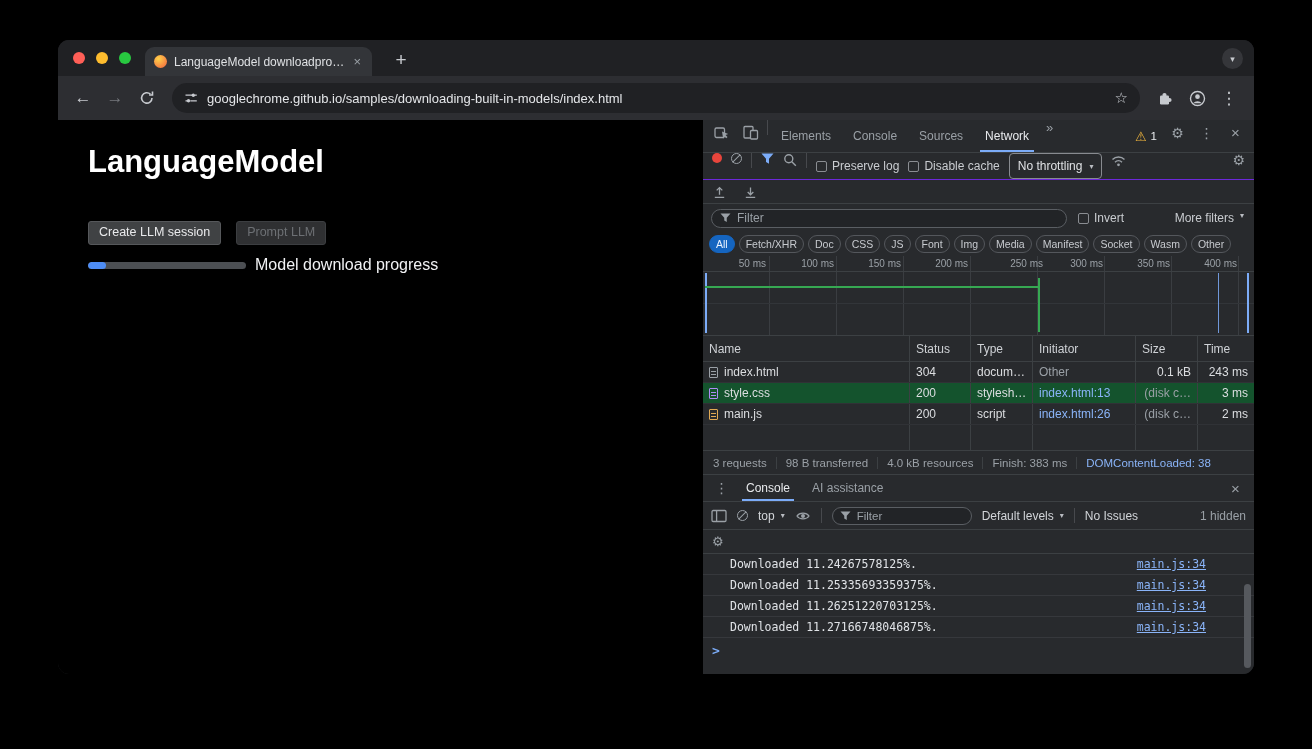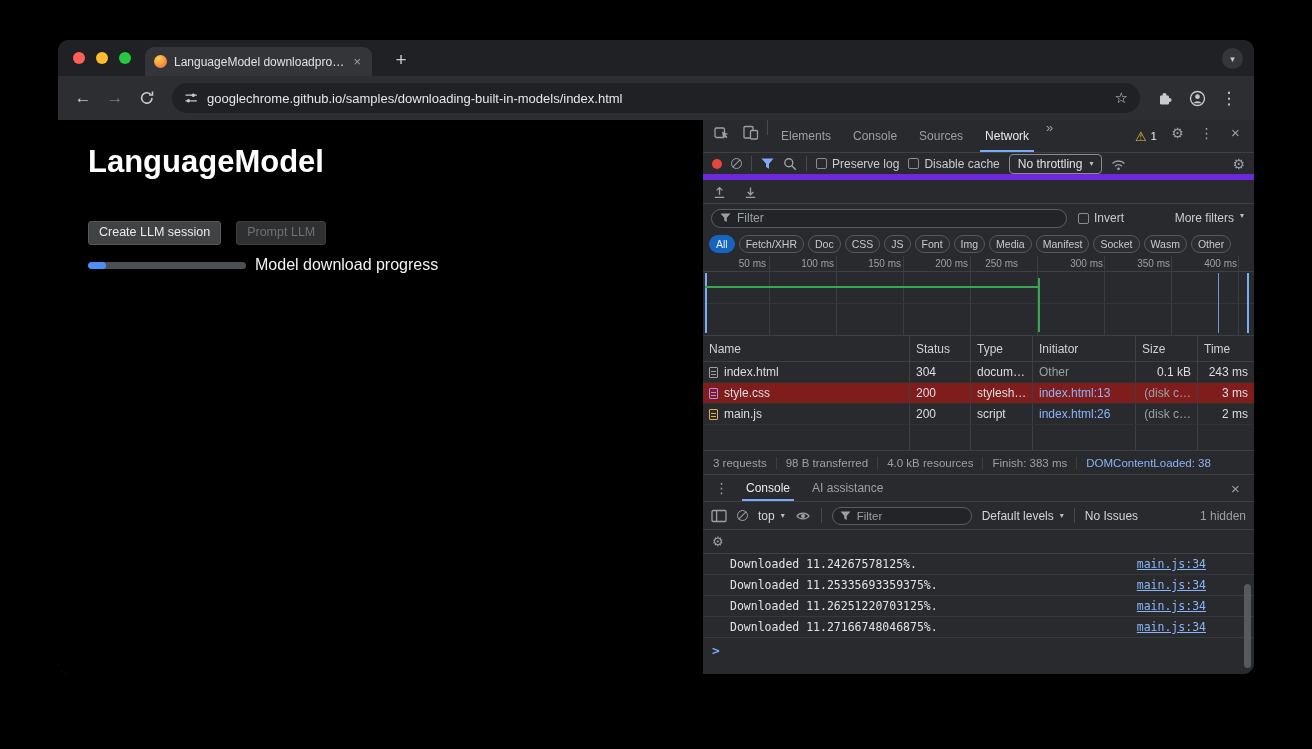--- a/index.html
+++ b/index.html
@@ -56,21 +56,21 @@
   .dt-tabbar{height:33px;flex:none;border-bottom:1px solid #3c4043;display:flex;padding:0 6px;gap:4px}
   .dt-icon{width:25px;height:25px;display:flex;align-items:center;justify-content:center;border-radius:3px;flex:none}
   .dt-tab{padding:0 9px;height:100%;display:flex;align-items:center;color:#9aa0a6;position:relative;white-space:nowrap}
   .dt-tab.active{color:#e8eaed}
   .dt-tab.active::after{content:"";position:absolute;left:4px;right:4px;bottom:0;height:2px;background:#7cacf8}
   .overflow-tabs{color:#9aa0a6;font-size:13px;padding:0 4px}
   .warnbadge{margin-left:auto;display:flex;align-items:center;gap:4px;padding:0 4px}
   .warnbadge .tri{color:#f3b73c;font-size:13px}
   .warnbadge .cnt{color:#e8eaed;font-size:11.5px}
 
-  .net-toolbar{height:27px;flex:none;border-bottom:6px solid #6d28d9;display:flex;align-items:center;padding:0 9px;gap:9px}
+  .net-toolbar{height:27px;flex:none;border-bottom:1px solid #6d28d9;display:flex;padding:0 9px;gap:9px}
   .rec{width:10px;height:10px;border-radius:50%;background:#e8453c;flex:none}
   .block{width:11px;height:11px;border:1.4px solid #9aa0a6;border-radius:50%;position:relative;flex:none}
   .block::before{content:"";position:absolute;left:-1px;top:4px;width:11px;height:1.4px;background:#9aa0a6;transform:rotate(-45deg)}
   .cbgroup{display:flex;align-items:center;gap:5px;white-space:nowrap;color:#c9ccd0}
   .cb{width:11px;height:11px;border:1px solid #8a8d92;border-radius:2px;background:transparent;flex:none}
   .throttle{display:flex;align-items:center;gap:7px;border:1px solid #888b90;border-radius:4px;
     padding:2px 8px;color:#dfe1e4;white-space:nowrap}
   .caret{font-size:8px;color:#b9bcc1}
 
   .har-row{height:24px;flex:none;border-bottom:1px solid #3c4043;display:flex;align-items:center;padding:0 9px;gap:16px}
@@ -89,21 +89,21 @@
 
   .timeline{height:80px;flex:none;border-bottom:1px solid #3c4043;position:relative;
     background:repeating-linear-gradient(to right,transparent 0,transparent 66px,#3a3d41 66px,#3a3d41 67px)}
   .ruler{height:16px;border-bottom:1px solid #3c4043;position:relative}
   .tick{position:absolute;top:2px;width:50px;text-align:right;font-size:10px;color:#9aa0a6}
   .band-mid{position:absolute;left:0;right:0;top:47px;height:1px;background:#323539}
   .marker{position:absolute}
 
   .th-row{height:26px;flex:none;display:flex;align-items:stretch;border-bottom:1px solid #3c4043;color:#cfd2d6}
   .tr{height:21px;flex:none;display:flex;align-items:stretch;border-bottom:1px solid #303236;color:#dcdee1}
-  .tr.striped{background:#7f1d1d}
+  .tr.striped{background:#14532d}
   .td,.th{display:flex;align-items:center;padding:0 6px;border-right:1px solid #3c4043;
     overflow:hidden;white-space:nowrap;gap:6px}
   .c-name{width:207px}.c-status{width:61px}.c-type{width:62px}.c-init{width:103px}
   .c-size{width:62px}.c-time{width:56px;border-right:none!important}
   .td.c-size,.td.c-time{justify-content:flex-end}
   .muted{color:#9aa0a6}
   .lnk{color:#8ab4f8;}
   .fico{width:9px;height:11px;border:1px solid currentColor;border-radius:1px;flex:none;
     background:repeating-linear-gradient(to bottom,transparent 0 2px,currentColor 2px 3px) center/5px 7px no-repeat}
   .fico.doc{color:#9aa0a6}.fico.css{color:#af8bf5}.fico.js{color:#e2aa53}
@@ -311,21 +311,21 @@
         <span class="chip">Wasm</span>
         <span class="chip">Other</span>
       </div>
 
       <div class="timeline">
         <div class="ruler">
           <span class="tick" style="left:13px">50 ms</span>
           <span class="tick" style="left:81px">100 ms</span>
           <span class="tick" style="left:148px">150 ms</span>
           <span class="tick" style="left:215px">200 ms</span>
-          <span class="tick" style="left:265px">250 ms</span>
+          <span class="tick" style="left:290px">250 ms</span>
           <span class="tick" style="left:350px">300 ms</span>
           <span class="tick" style="left:417px">350 ms</span>
           <span class="tick" style="left:484px">400 ms</span>
         </div>
         <div class="band-mid"></div>
         <div class="marker" style="left:2px;top:17px;bottom:2px;width:2px;background:#7cacf8"></div>
         <div class="marker" style="left:2px;top:30px;width:334px;height:2px;background:#36a852"></div>
         <div class="marker" style="left:335px;top:22px;bottom:3px;width:2px;background:#36a852"></div>
         <div class="marker" style="left:515px;top:17px;bottom:2px;width:1px;background:#7cacf8;opacity:.85"></div>
         <div class="marker" style="left:544px;top:17px;bottom:2px;width:2px;background:#7cacf8"></div>

